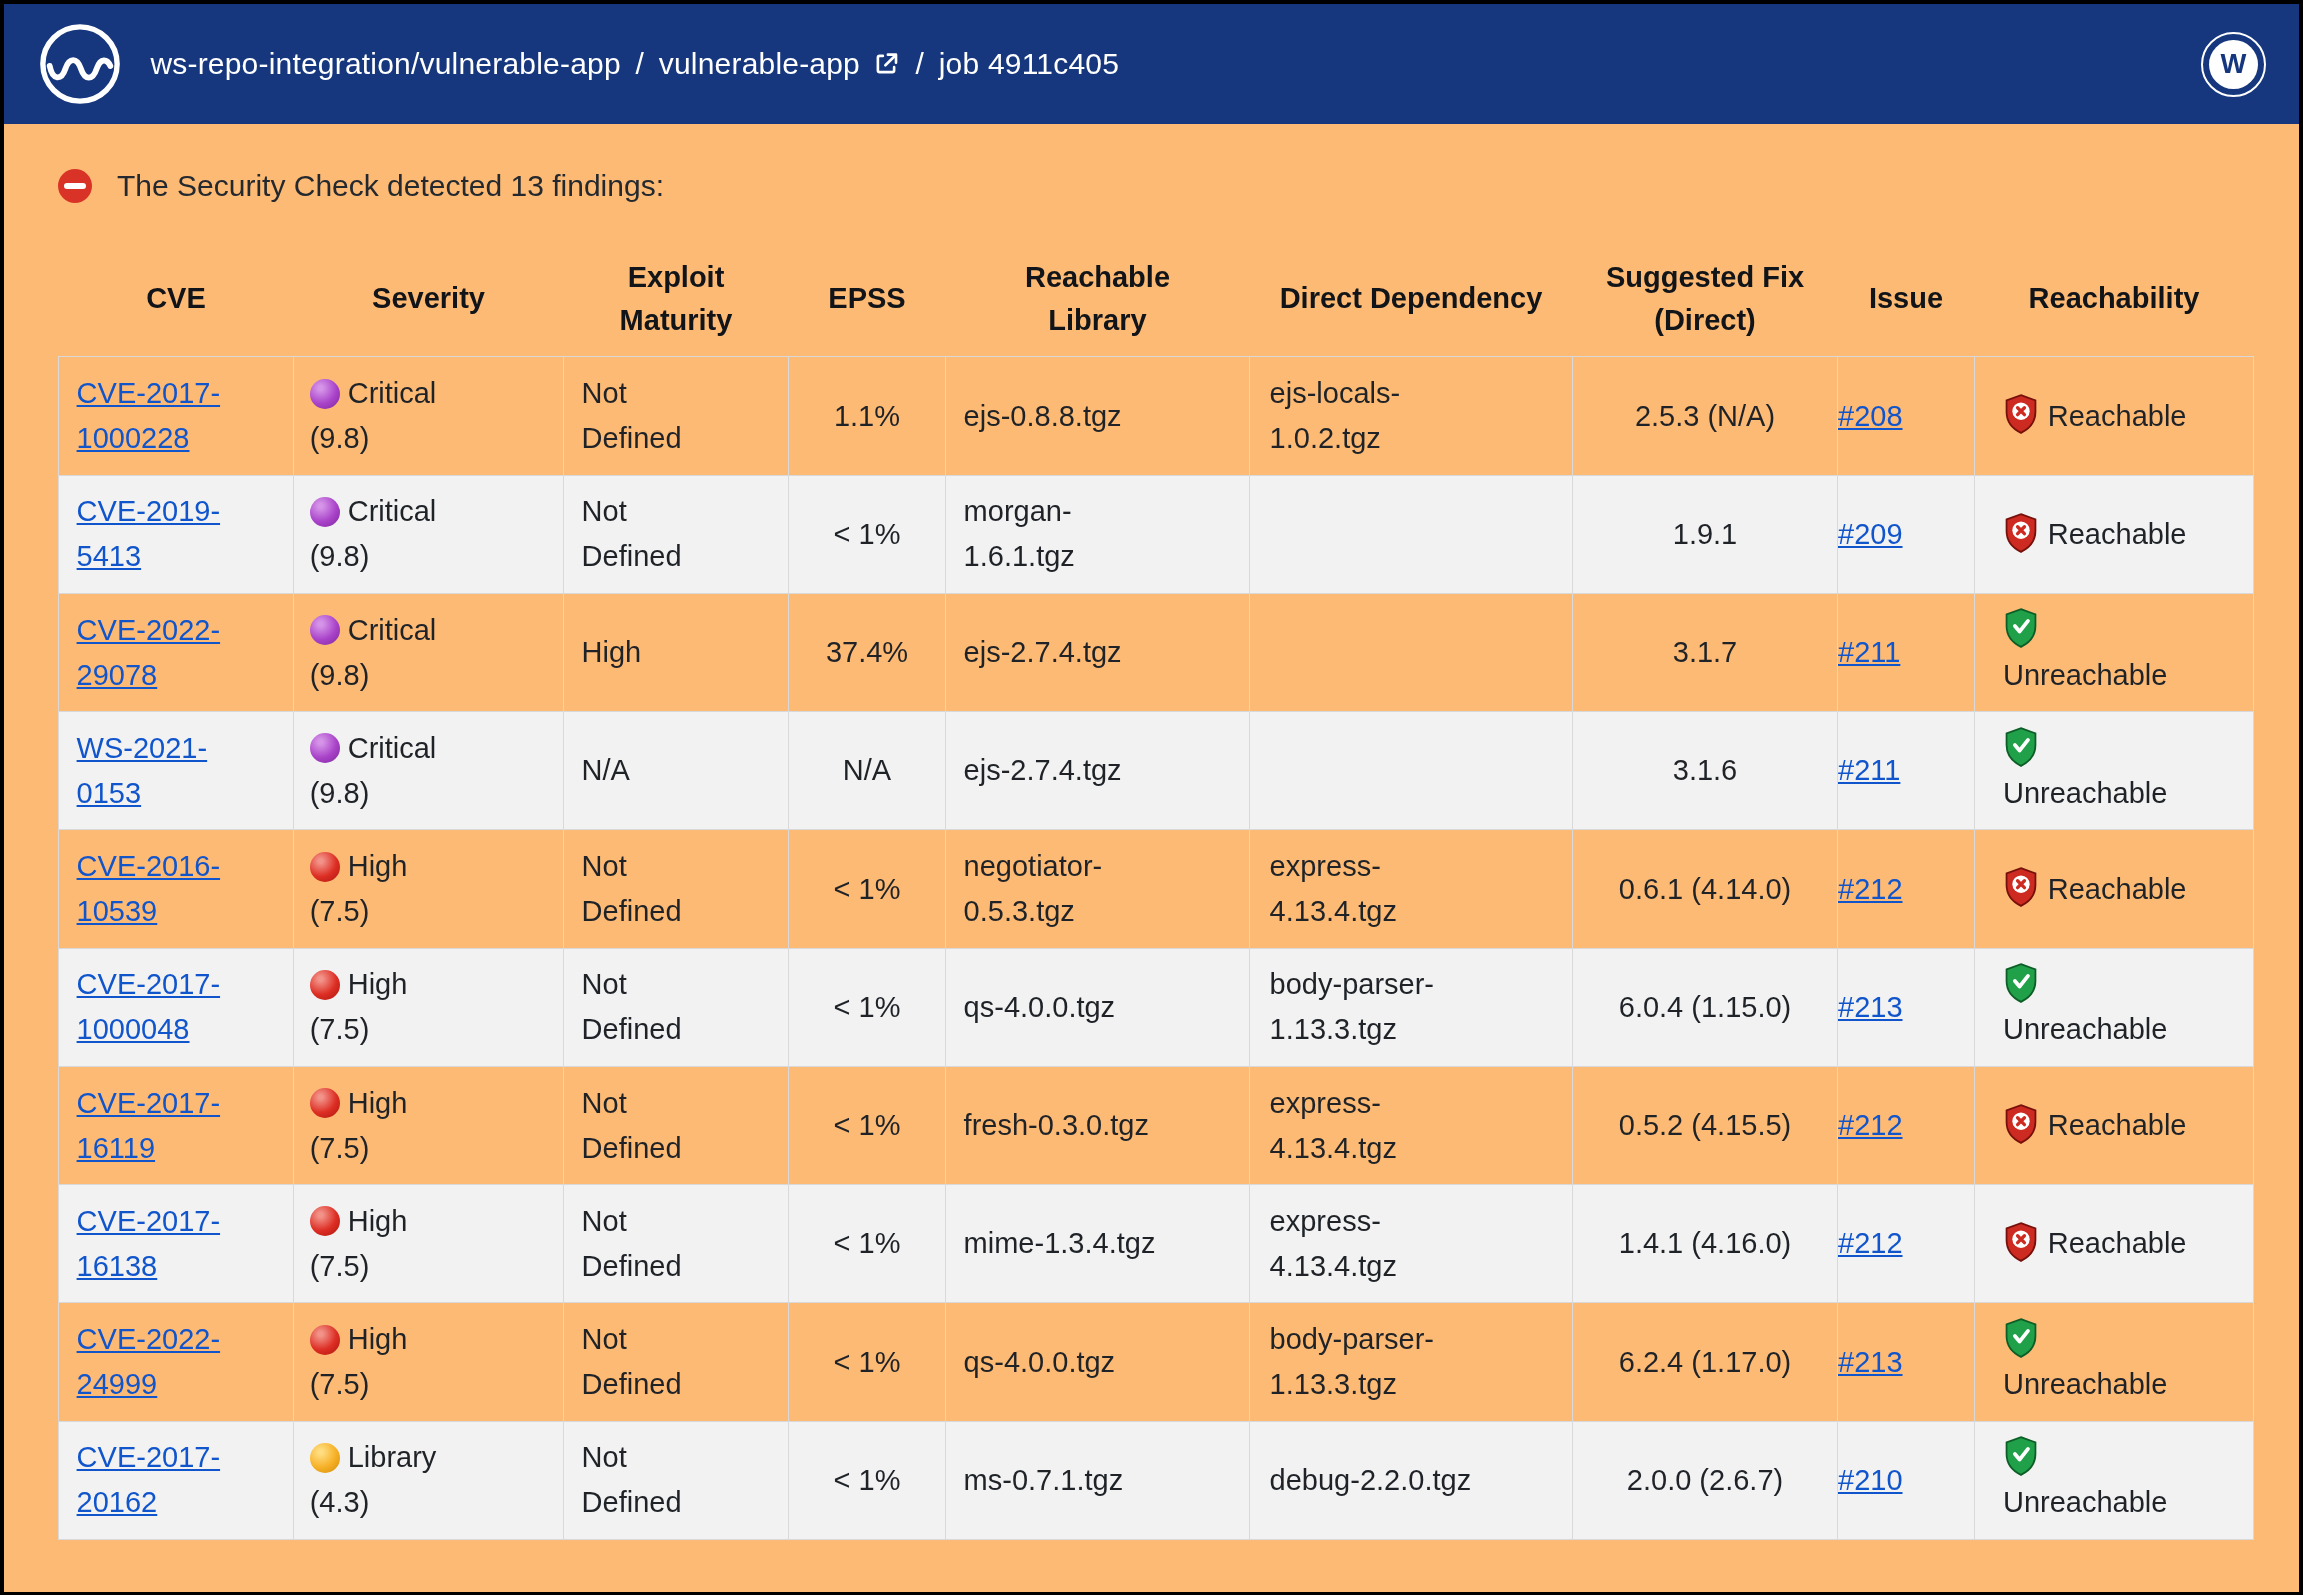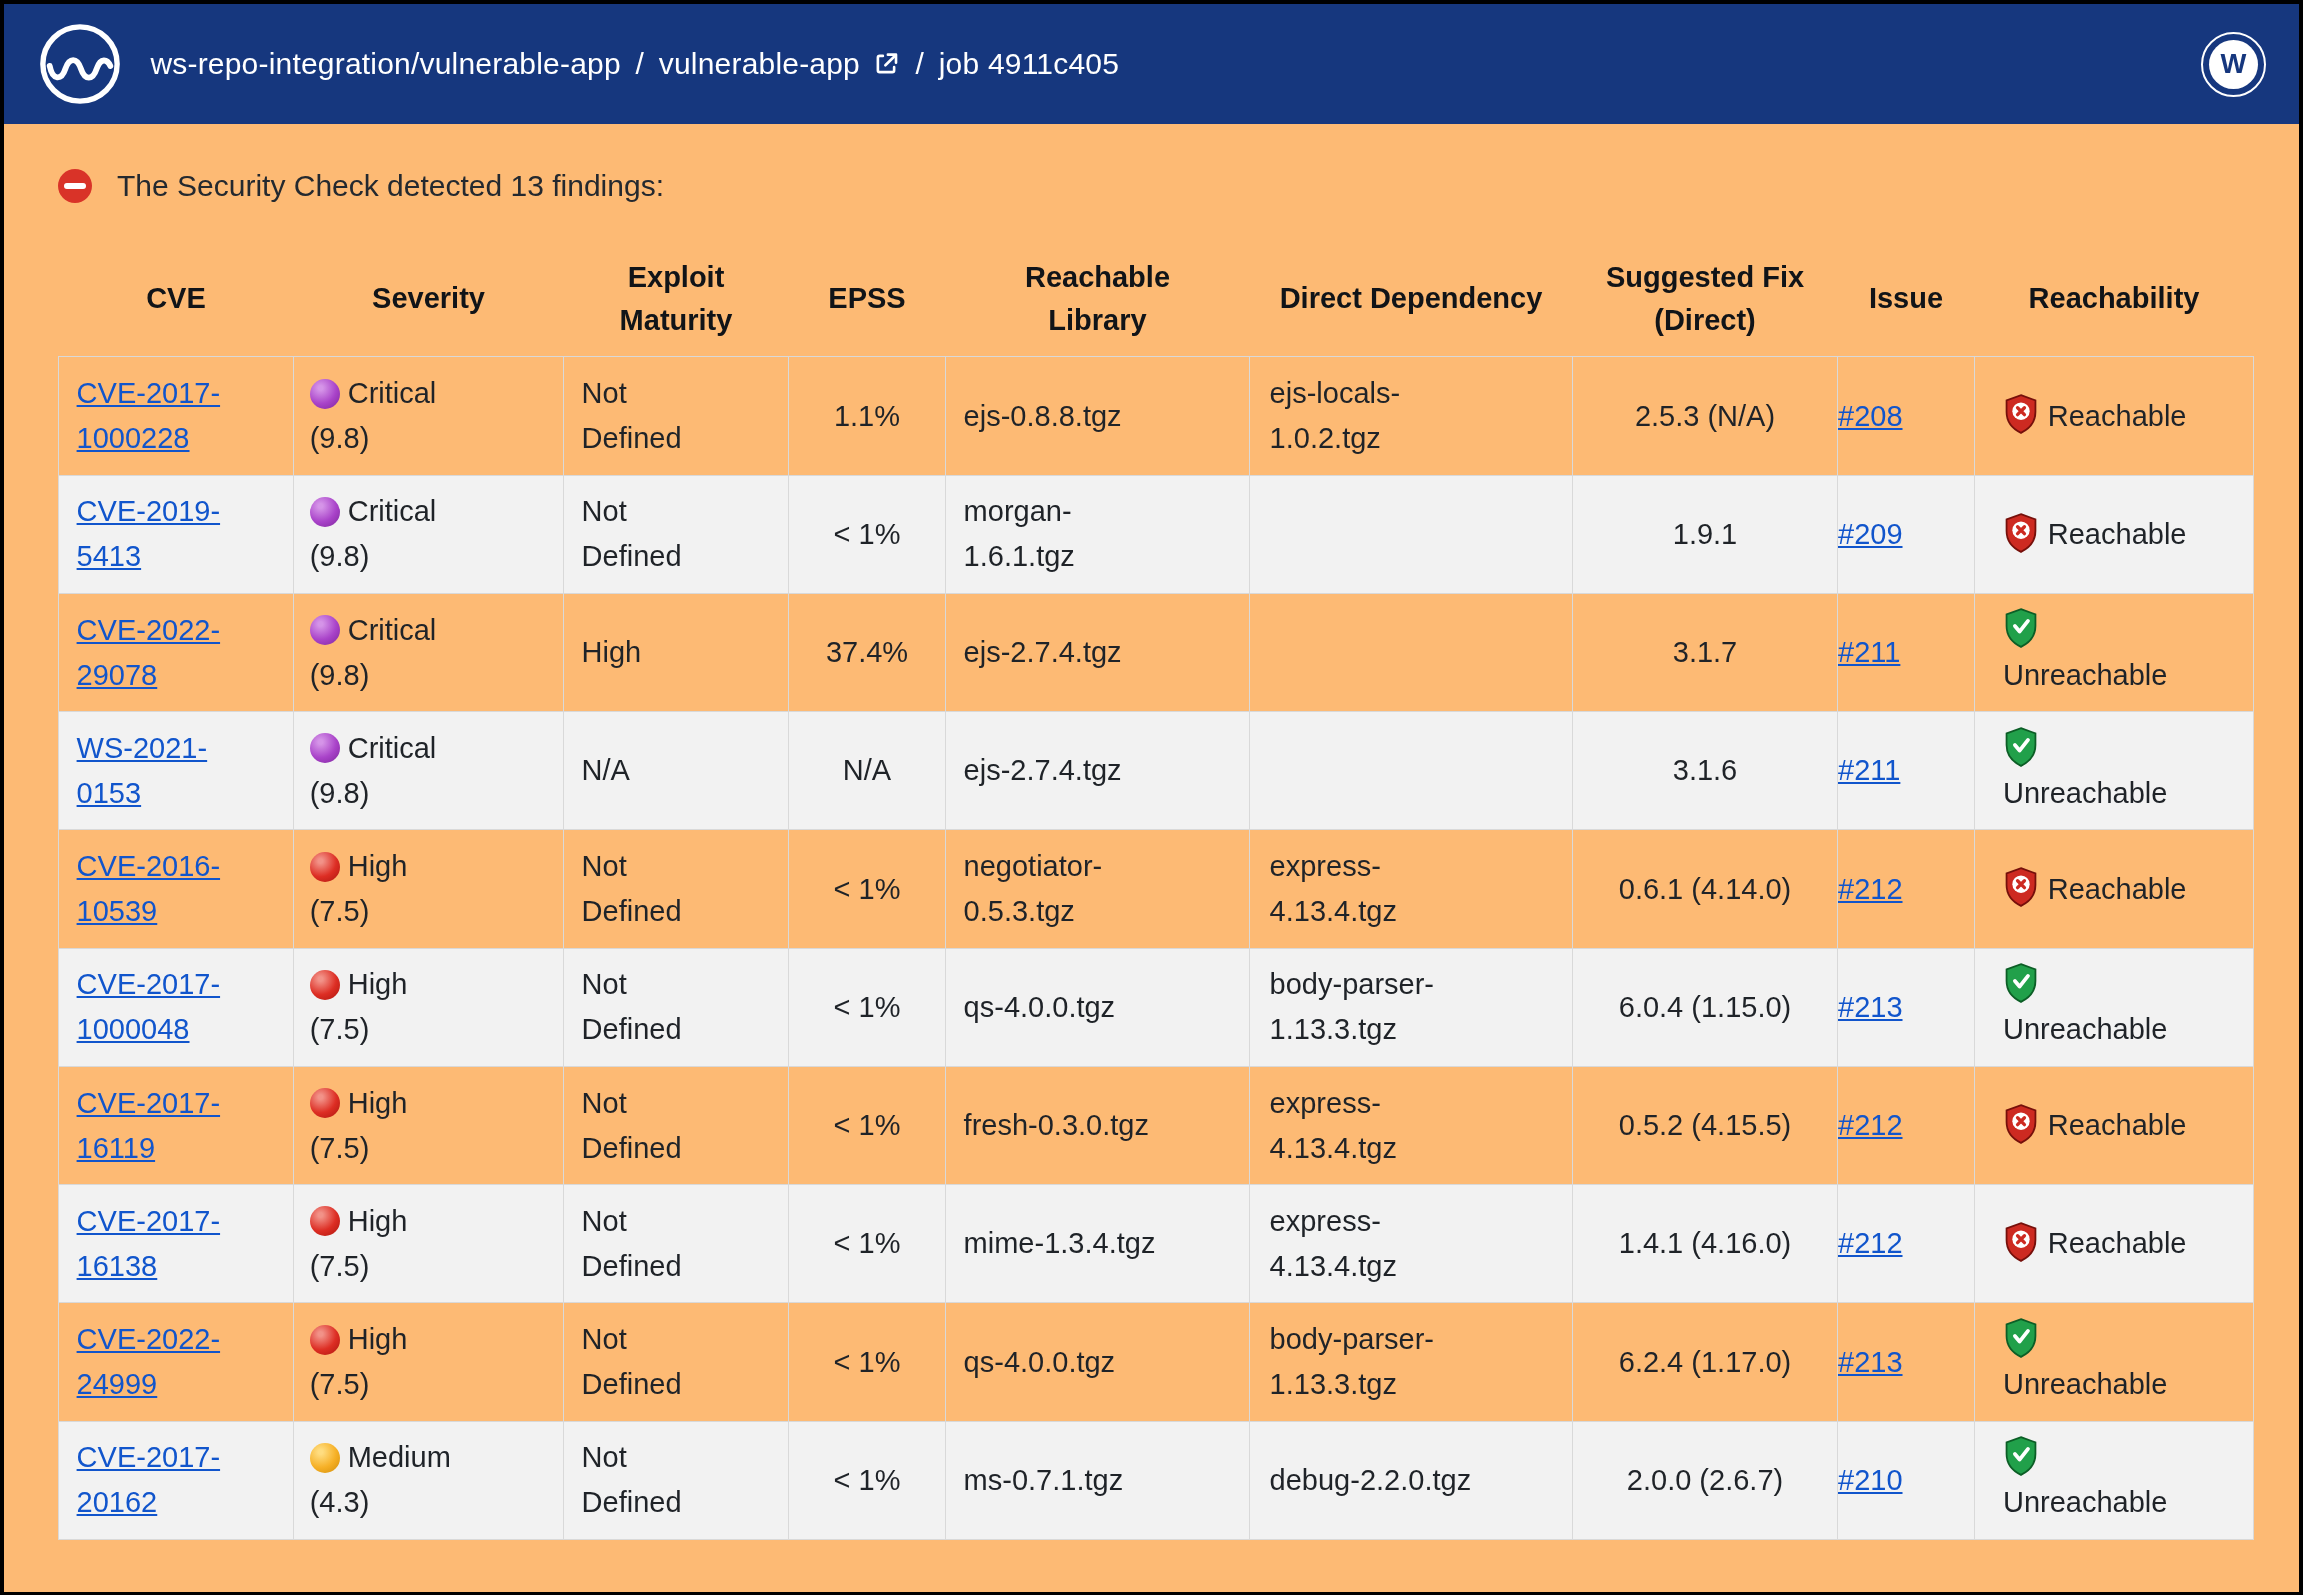--- a/index.html
+++ b/index.html
@@ -387,21 +387,21 @@
             <td class="c-reach"><svg class="shield" width="36" height="40" viewBox="0 0 32 36" aria-hidden="true">
                 <path d="M16 1 29 5.8v10.4c0 9.3-5.6 15.2-13 18.8C8.6 31.4 3 25.5 3 16.2V5.8Z" fill="#21a04a" stroke="#0c5e26" stroke-width="1.6"></path>
                 <path d="M10.5 16.2l4.2 5 7.6-9.6" fill="none" stroke="#ffffff" stroke-width="3.4" stroke-linecap="round" stroke-linejoin="round"></path>
               </svg><span class="reach-label">Unreachable</span></td>
           </tr>
           <tr>
             <td class="c-cve"><a href="#">CVE-2017-20162</a></td>
             <td class="c-sev">
               <div class="sev1">
                 <span class="dot medium"></span>
-                <span>Medium</span>
+                <span>Library</span>
               </div>
               <div class="sev2">(4.3)</div>
             </td>
             <td class="c-exp">Not Defined</td>
             <td class="c-epss">&lt; 1%</td>
             <td class="c-lib">ms-0.7.1.tgz</td>
             <td class="c-dep">debug-2.2.0.tgz</td>
             <td class="c-fix">2.0.0 (2.6.7)</td>
             <td class="c-issue"><a href="#">#210</a></td>
             <td class="c-reach"><svg class="shield" width="36" height="40" viewBox="0 0 32 36" aria-hidden="true">

